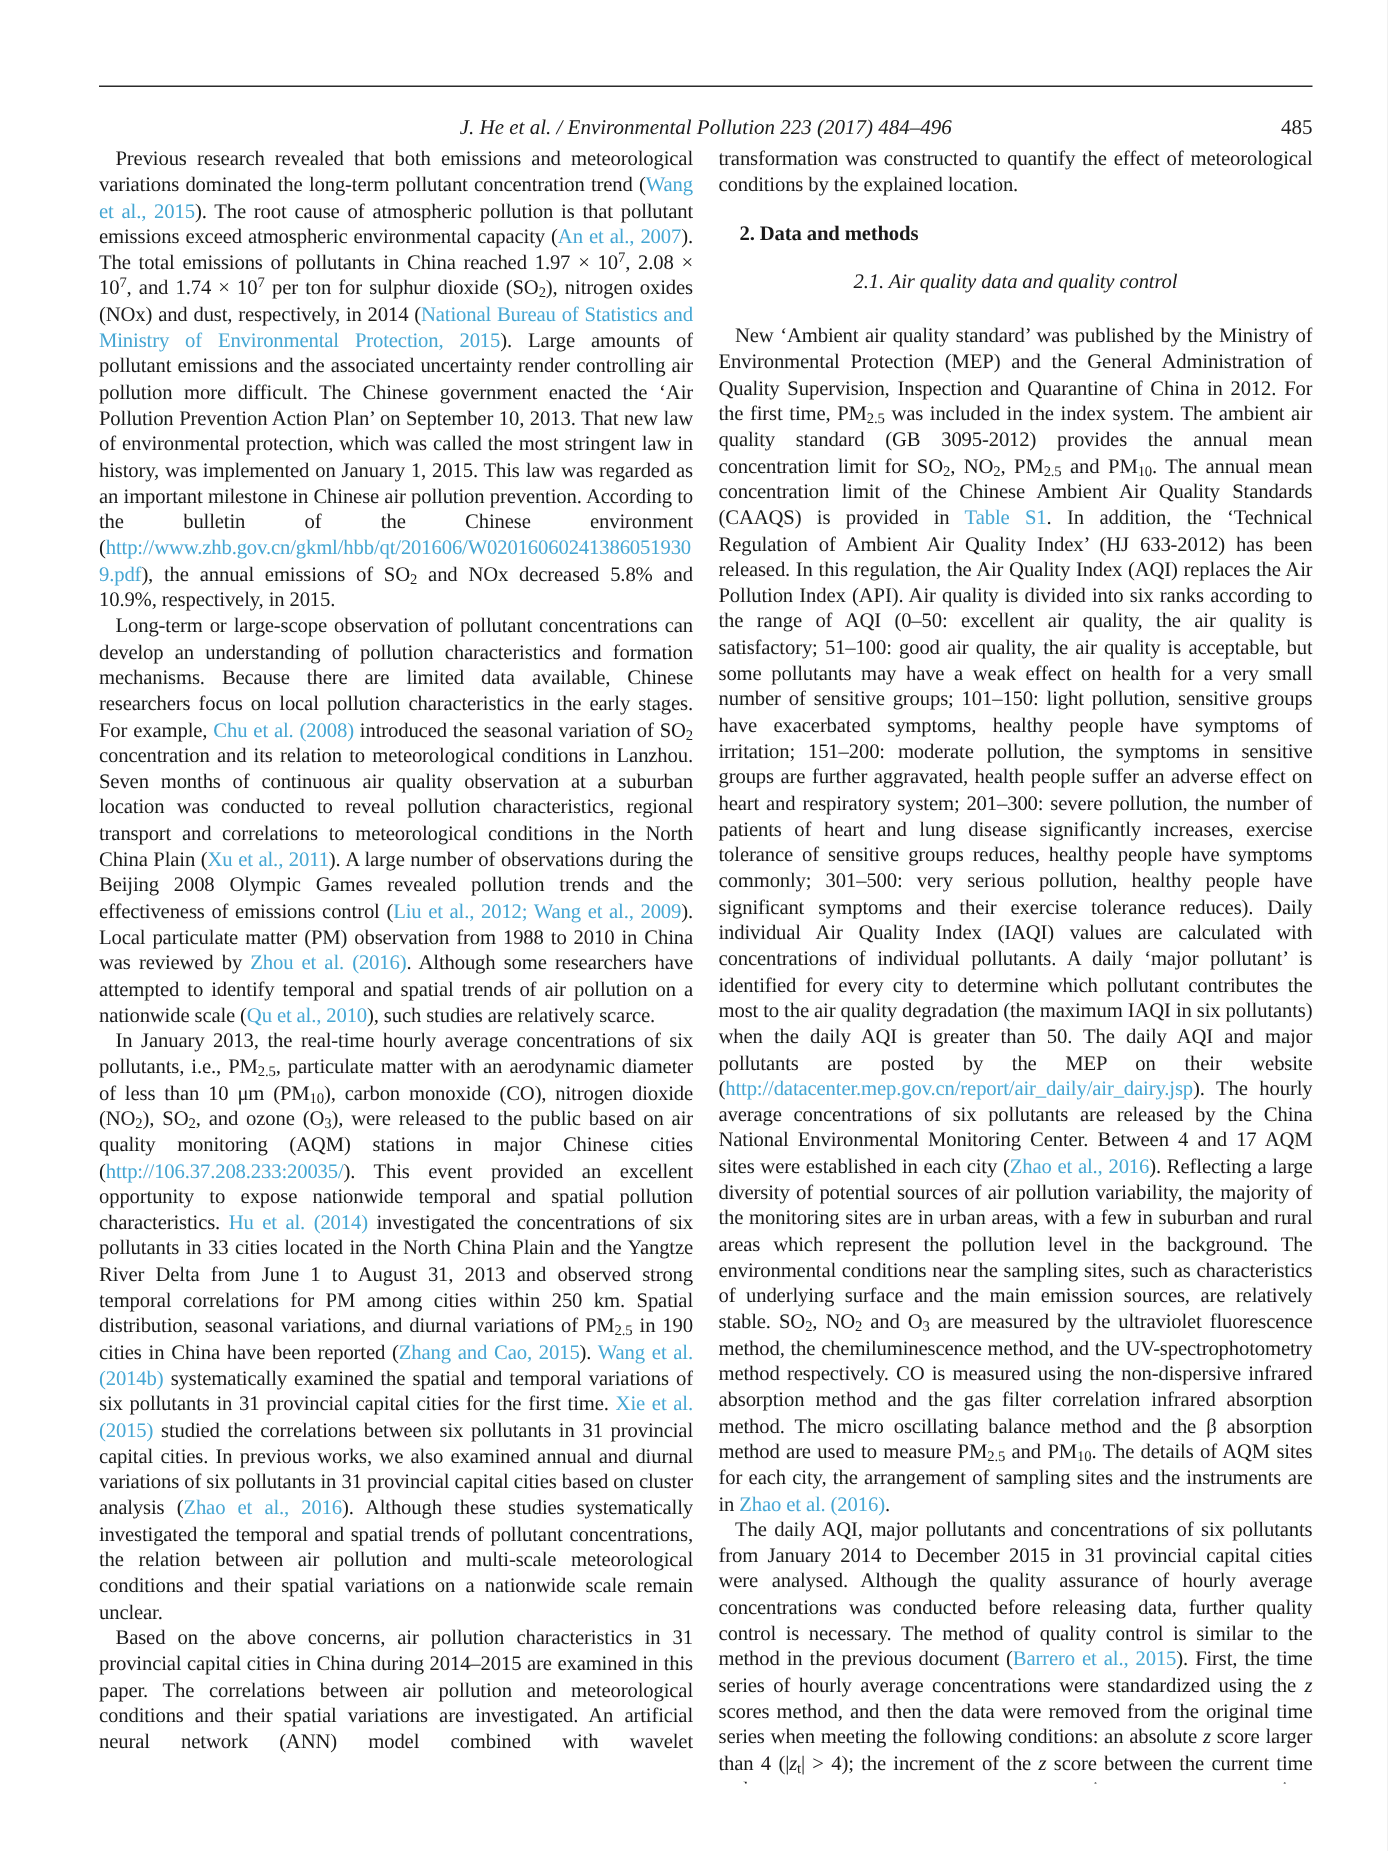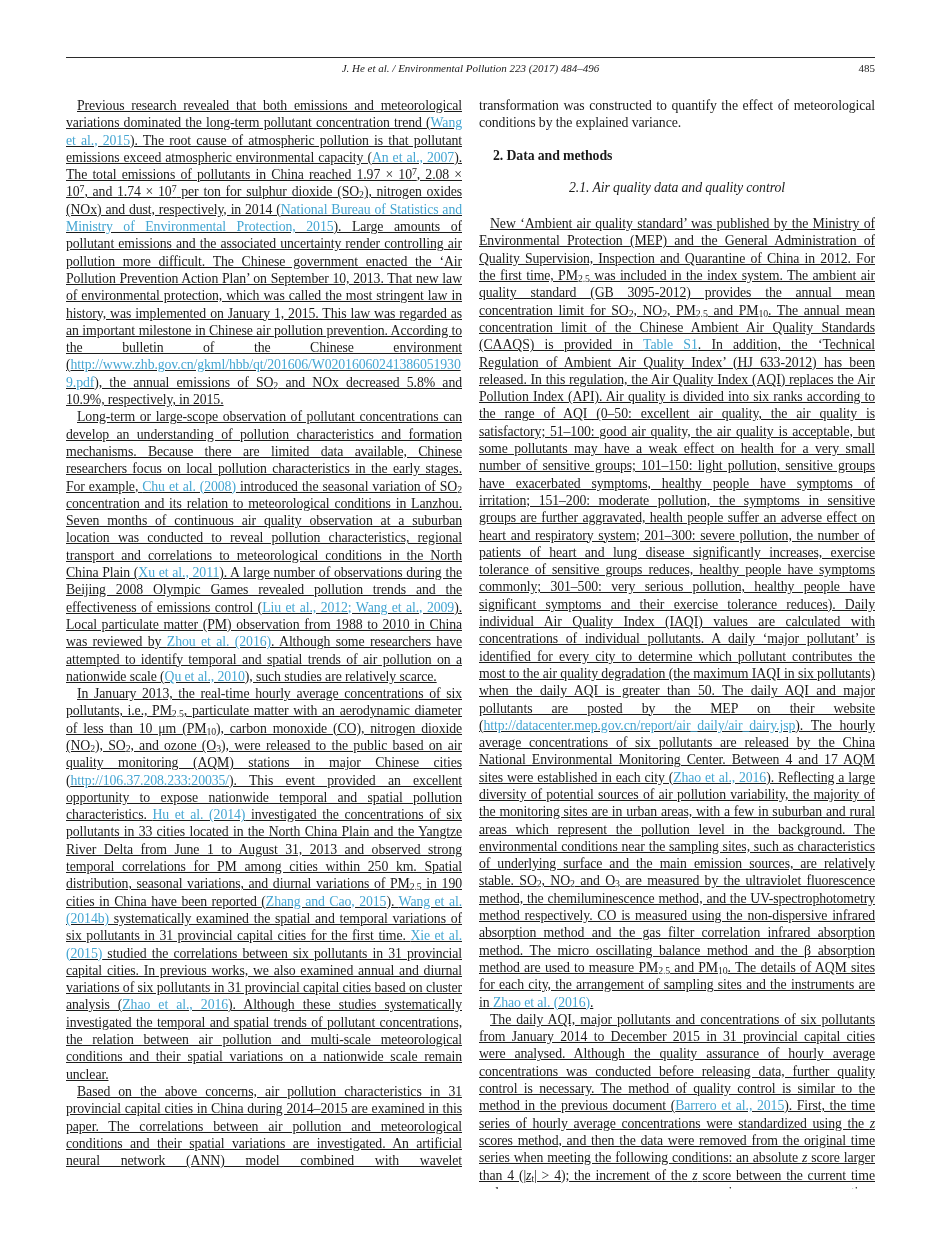--- a/index.html
+++ b/index.html
@@ -8,24 +8,24 @@
     width: 925px;
     height: 1234px;
     background: #ffffff;
     font-family: "Liberation Serif", "DejaVu Serif", serif;
     color: #1b1b1b;
     overflow: hidden;
   }
   .running-head {
     position: absolute;
     left: 66px;
-    top: 62px;
+    top: 78px;
     width: 809px;
     height: 18px;
-    font-size: 11px;
+    font-size: 14px;
   }
   .head-rule {
     position: absolute;
     left: 66px;
     top: 57px;
     width: 809px;
     height: 1px;
     background: #2b2b2b;
   }
   .citation {
@@ -47,21 +47,21 @@
     overflow: hidden;
     text-align: justify;
     font-size: 13.8px;
     line-height: 17.3px;
     letter-spacing: -0.1px;
     hyphens: auto;
   }
   .col-left  { left: 66px; }
   .col-right { left: 479px; }
   .col p { margin: 0; }
-  .col p.indent { text-indent: 11px; text-decoration: underline; }
+  .col p.indent { text-indent: 11px; }
   .col p.flush { text-align-last: justify; }
   .col h2 {
     font-size: 13.8px;
     font-weight: bold;
     margin: 15px 0 15px 14px;
     text-align: left;
   }
   .col h3 {
     font-size: 13.8px;
     font-weight: normal;
@@ -87,19 +87,19 @@
     <div class="citation">J. He et al. / Environmental Pollution 223 (2017) 484–496</div>
     <div class="page-number">485</div>
   </div>
   <div class="col col-left">
       <p class="indent"><span>Previous research revealed that both emissions and meteorological variations dominated the long-term pollutant concentration trend (</span><a href="#" class="ref-link" style="color: rgb(69, 166, 211);">Wang et al., 2015</a><span>). The root cause of atmospheric pollution is that pollutant emissions exceed atmospheric environmental capacity (</span><a href="#" class="ref-link" style="color: rgb(69, 166, 211);">An et al., 2007</a><span>). The total emissions of pollutants in China reached 1.97 × 10</span><sup>7</sup><span>, 2.08 × 10</span><sup>7</sup><span>, and 1.74 × 10</span><sup>7</sup><span> per ton for sulphur dioxide (SO</span><sub>2</sub><span>), nitrogen oxides (NOx) and dust, respectively, in 2014 (</span><a href="#" class="ref-link" style="color: rgb(69, 166, 211);">National Bureau of Statistics and Ministry of Environmental Protection, 2015</a><span>). Large amounts of pollutant emissions and the associated uncertainty render controlling air pollution more difficult. The Chinese government enacted the ‘Air Pollution Prevention Action Plan’ on September 10, 2013. That new law of environmental protection, which was called the most stringent law in history, was implemented on January 1, 2015. This law was regarded as an important milestone in Chinese air pollution prevention. According to the bulletin of the Chinese environment (</span><a href="#" class="ref-link" style="color: rgb(69, 166, 211);">http://www.zhb.gov.cn/gkml/hbb/qt/201606/W020160602413860519309.pdf</a><span>), the annual emissions of SO</span><sub>2</sub><span> and NOx decreased 5.8% and 10.9%, respectively, in 2015.</span></p>
       <p class="indent"><span>Long-term or large-scope observation of pollutant concentrations can develop an understanding of pollution characteristics and formation mechanisms. Because there are limited data available, Chinese researchers focus on local pollution characteristics in the early stages. For example, </span><a href="#" class="ref-link" style="color: rgb(69, 166, 211);">Chu et al. (2008)</a><span> introduced the seasonal variation of SO</span><sub>2</sub><span> concentration and its relation to meteorological conditions in Lanzhou. Seven months of continuous air quality observation at a suburban location was conducted to reveal pollution characteristics, regional transport and correlations to meteorological conditions in the North China Plain (</span><a href="#" class="ref-link" style="color: rgb(69, 166, 211);">Xu et al., 2011</a><span>). A large number of observations during the Beijing 2008 Olympic Games revealed pollution trends and the effectiveness of emissions control (</span><a href="#" class="ref-link" style="color: rgb(69, 166, 211);">Liu et al., 2012; Wang et al., 2009</a><span>). Local particulate matter (PM) observation from 1988 to 2010 in China was reviewed by </span><a href="#" class="ref-link" style="color: rgb(69, 166, 211);">Zhou et al. (2016)</a><span>. Although some researchers have attempted to identify temporal and spatial trends of air pollution on a nationwide scale (</span><a href="#" class="ref-link" style="color: rgb(69, 166, 211);">Qu et al., 2010</a><span>), such studies are relatively scarce.</span></p>
       <p class="indent"><span>In January 2013, the real-time hourly average concentrations of six pollutants, i.e., PM</span><sub>2.5</sub><span>, particulate matter with an aerodynamic diameter of less than 10 μm (PM</span><sub>10</sub><span>), carbon monoxide (CO), nitrogen dioxide (NO</span><sub>2</sub><span>), SO</span><sub>2</sub><span>, and ozone (O</span><sub>3</sub><span>), were released to the public based on air quality monitoring (AQM) stations in major Chinese cities (</span><a href="#" class="ref-link" style="color: rgb(69, 166, 211);">http://106.37.208.233:20035/</a><span>). This event provided an excellent opportunity to expose nationwide temporal and spatial pollution characteristics. </span><a href="#" class="ref-link" style="color: rgb(69, 166, 211);">Hu et al. (2014)</a><span> investigated the concentrations of six pollutants in 33 cities located in the North China Plain and the Yangtze River Delta from June 1 to August 31, 2013 and observed strong temporal correlations for PM among cities within 250 km. Spatial distribution, seasonal variations, and diurnal variations of PM</span><sub>2.5</sub><span> in 190 cities in China have been reported (</span><a href="#" class="ref-link" style="color: rgb(69, 166, 211);">Zhang and Cao, 2015</a><span>). </span><a href="#" class="ref-link" style="color: rgb(69, 166, 211);">Wang et al. (2014b)</a><span> systematically examined the spatial and temporal variations of six pollutants in 31 provincial capital cities for the first time. </span><a href="#" class="ref-link" style="color: rgb(69, 166, 211);">Xie et al. (2015)</a><span> studied the correlations between six pollutants in 31 provincial capital cities. In previous works, we also examined annual and diurnal variations of six pollutants in 31 provincial capital cities based on cluster analysis (</span><a href="#" class="ref-link" style="color: rgb(69, 166, 211);">Zhao et al., 2016</a><span>). Although these studies systematically investigated the temporal and spatial trends of pollutant concentrations, the relation between air pollution and multi-scale meteorological conditions and their spatial variations on a nationwide scale remain unclear.</span></p>
       <p class="indent flush"><span>Based on the above concerns, air pollution characteristics in 31 provincial capital cities in China during 2014–2015 are examined in this paper. The correlations between air pollution and meteorological conditions and their spatial variations are investigated. An artificial neural network (ANN) model combined with wavelet</span></p>
     </div>
   <div class="col col-right">
-      <p class=""><span>transformation was constructed to quantify the effect of meteorological conditions by the explained variance.</span></p>
+      <p class=""><span>transformation was constructed to quantify the effect of meteorological conditions by the explained location.</span></p>
       <h2>2. Data and methods</h2>
       <h3>2.1. Air quality data and quality control</h3>
       <p class="indent"><span>New ‘Ambient air quality standard’ was published by the Ministry of Environmental Protection (MEP) and the General Administration of Quality Supervision, Inspection and Quarantine of China in 2012. For the first time, PM</span><sub>2.5</sub><span> was included in the index system. The ambient air quality standard (GB 3095-2012) provides the annual mean concentration limit for SO</span><sub>2</sub><span>, NO</span><sub>2</sub><span>, PM</span><sub>2.5</sub><span> and PM</span><sub>10</sub><span>. The annual mean concentration limit of the Chinese Ambient Air Quality Standards (CAAQS) is provided in </span><a href="#" class="ref-link" style="color: rgb(69, 166, 211);">Table S1</a><span>. In addition, the ‘Technical Regulation of Ambient Air Quality Index’ (HJ 633-2012) has been released. In this regulation, the Air Quality Index (AQI) replaces the Air Pollution Index (API). Air quality is divided into six ranks according to the range of AQI (0–50: excellent air quality, the air quality is satisfactory; 51–100: good air quality, the air quality is acceptable, but some pollutants may have a weak effect on health for a very small number of sensitive groups; 101–150: light pollution, sensitive groups have exacerbated symptoms, healthy people have symptoms of irritation; 151–200: moderate pollution, the symptoms in sensitive groups are further aggravated, health people suffer an adverse effect on heart and respiratory system; 201–300: severe pollution, the number of patients of heart and lung disease significantly increases, exercise tolerance of sensitive groups reduces, healthy people have symptoms commonly; 301–500: very serious pollution, healthy people have significant symptoms and their exercise tolerance reduces). Daily individual Air Quality Index (IAQI) values are calculated with concentrations of individual pollutants. A daily ‘major pollutant’ is identified for every city to determine which pollutant contributes the most to the air quality degradation (the maximum IAQI in six pollutants) when the daily AQI is greater than 50. The daily AQI and major pollutants are posted by the MEP on their website (</span><a href="#" class="ref-link" style="color: rgb(69, 166, 211);">http://datacenter.mep.gov.cn/report/air_daily/air_dairy.jsp</a><span>). The hourly average concentrations of six pollutants are released by the China National Environmental Monitoring Center. Between 4 and 17 AQM sites were established in each city (</span><a href="#" class="ref-link" style="color: rgb(69, 166, 211);">Zhao et al., 2016</a><span>). Reflecting a large diversity of potential sources of air pollution variability, the majority of the monitoring sites are in urban areas, with a few in suburban and rural areas which represent the pollution level in the background. The environmental conditions near the sampling sites, such as characteristics of underlying surface and the main emission sources, are relatively stable. SO</span><sub>2</sub><span>, NO</span><sub>2</sub><span> and O</span><sub>3</sub><span> are measured by the ultraviolet fluorescence method, the chemiluminescence method, and the UV-spectrophotometry method respectively. CO is measured using the non-dispersive infrared absorption method and the gas filter correlation infrared absorption method. The micro oscillating balance method and the β absorption method are used to measure PM</span><sub>2.5</sub><span> and PM</span><sub>10</sub><span>. The details of AQM sites for each city, the arrangement of sampling sites and the instruments are in </span><a href="#" class="ref-link" style="color: rgb(69, 166, 211);">Zhao et al. (2016)</a><span>.</span></p>
       <p class="indent flush"><span>The daily AQI, major pollutants and concentrations of six pollutants from January 2014 to December 2015 in 31 provincial capital cities were analysed. Although the quality assurance of hourly average concentrations was conducted before releasing data, further quality control is necessary. The method of quality control is similar to the method in the previous document (</span><a href="#" class="ref-link" style="color: rgb(69, 166, 211);">Barrero et al., 2015</a><span>). First, the time series of hourly average concentrations were standardized using the </span><span class="seg-i">z</span><span> scores method, and then the data were removed from the original time series when meeting the following conditions: an absolute </span><span class="seg-i">z</span><span> score larger than 4 (|</span><span class="seg-i">z</span><sub>t</sub><span>| &gt; 4); the increment of the </span><span class="seg-i">z</span><span> score between the current time and a previous time</span></p>
     </div>
 </div>
 
 </body></html>

